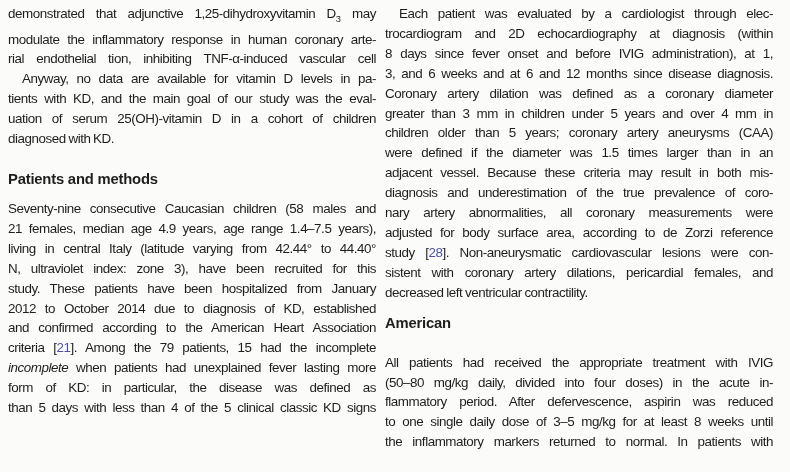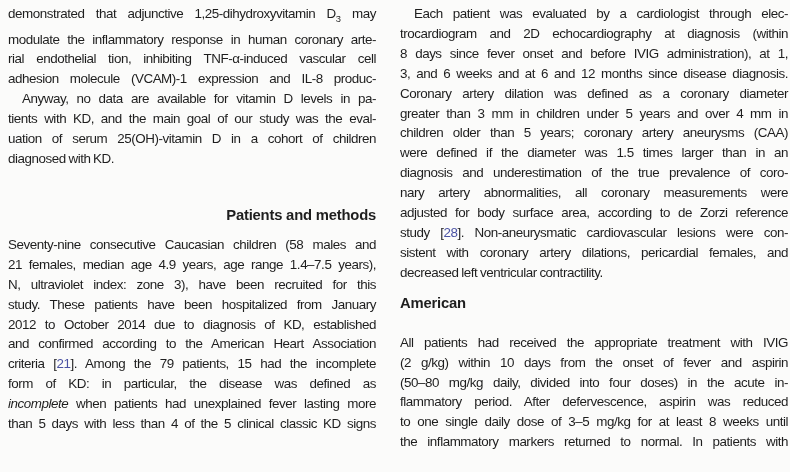--- a/index.html
+++ b/index.html
@@ -6,21 +6,21 @@
   .page{
     position:relative;
     width:790px;height:472px;
     background:var(--bg,#fbfbfa);
     color:var(--fg,#1e1e1e);
     font-family:Liberation Sans, sans-serif;
     overflow:hidden;
   }
   .col{position:absolute;top:4px;}
   .col-left{left:8px;width:368px;}
-  .col-right{left:400px;width:388px;}
+  .col-right{left:385px;width:388px;}
   .para{margin:0;}
   .line{
     font-size:13.4px;
     line-height:19.9px;
     letter-spacing:-0.45px;
     word-spacing:-0.6px;
     text-align:justify;
     -moz-text-align-last:justify;
     text-align-last:justify;
     white-space:normal;
@@ -29,77 +29,77 @@
   .indent-first .line:first-child{text-indent:14px;}
   .cite{color:var(--cite,#4a52a3);}
   .ital{font-style:italic;}
   .subsc{vertical-align:sub;font-size:0.7em;letter-spacing:0;}
   .sect-heading{
     font-size:14.8px;
     font-weight:700;
     line-height:20px;
     letter-spacing:-0.2px;
   }
-  .heading-left{margin:36px 0 10px 0;text-align:right;}
+  .heading-left{margin:20px 0 10px 0;}
   .heading-right{margin:10px 0 20px 0;}
 </style>
 </head>
 <body>
 
 <div class="page">
 
   <div class="col col-left">
     <div class="para">
         <div class="line"><span>demonstrated that adjunctive 1,25-dihydroxyvitamin D</span><span class="subsc">3</span><span> may</span></div>
         <div class="line"><span>modulate the inflammatory response in human coronary arte-</span></div>
         <div class="line"><span>rial endothelial tion, inhibiting TNF-α-induced vascular cell</span></div>
-        <div class="line"><span>adhesion molecule (VCAM)-1 expression and IL-8 produc-</span></div>
       </div>
     <div class="para indent-first">
         <div class="line"><span>Anyway, no data are available for vitamin D levels in pa-</span></div>
         <div class="line"><span>tients with KD, and the main goal of our study was the eval-</span></div>
         <div class="line"><span>uation of serum 25(OH)-vitamin D in a cohort of children</span></div>
         <div class="line ragged"><span>diagnosed with KD.</span></div>
       </div>
     <div class="sect-heading heading-left">Patients and methods</div>
     <div class="para">
         <div class="line"><span>Seventy-nine consecutive Caucasian children (58 males and</span></div>
         <div class="line"><span>21 females, median age 4.9 years, age range 1.4–7.5 years),</span></div>
+        <div class="line"><span>living in central Italy (latitude varying from 42.44° to 44.40°</span></div>
         <div class="line"><span>N, ultraviolet index: zone 3), have been recruited for this</span></div>
         <div class="line"><span>study. These patients have been hospitalized from January</span></div>
         <div class="line"><span>2012 to October 2014 due to diagnosis of KD, established</span></div>
         <div class="line"><span>and confirmed according to the American Heart Association</span></div>
         <div class="line"><span>criteria [</span><span class="cite">21</span><span>]. Among the 79 patients, 15 had the incomplete</span></div>
+        <div class="line"><span class="ital">incomplete</span><span> when patients had unexplained fever lasting more</span></div>
         <div class="line"><span>form of KD: in particular, the disease was defined as</span></div>
-        <div class="line"><span class="ital">incomplete</span><span> when patients had unexplained fever lasting more</span></div>
         <div class="line"><span>than 5 days with less than 4 of the 5 clinical classic KD signs</span></div>
       </div>
   </div>
 
   <div class="col col-right">
     <div class="para indent-first">
         <div class="line"><span>Each patient was evaluated by a cardiologist through elec-</span></div>
         <div class="line"><span>trocardiogram and 2D echocardiography at diagnosis (within</span></div>
         <div class="line"><span>8 days since fever onset and before IVIG administration), at 1,</span></div>
         <div class="line"><span>3, and 6 weeks and at 6 and 12 months since disease diagnosis.</span></div>
         <div class="line"><span>Coronary artery dilation was defined as a coronary diameter</span></div>
         <div class="line"><span>greater than 3 mm in children under 5 years and over 4 mm in</span></div>
         <div class="line"><span>children older than 5 years; coronary artery aneurysms (CAA)</span></div>
         <div class="line"><span>were defined if the diameter was 1.5 times larger than in an</span></div>
+        <div class="line"><span>adjacent vessel. Because these criteria may result in both mis-</span></div>
         <div class="line"><span>diagnosis and underestimation of the true prevalence of coro-</span></div>
         <div class="line"><span>nary artery abnormalities, all coronary measurements were</span></div>
         <div class="line"><span>adjusted for body surface area, according to de Zorzi reference</span></div>
         <div class="line"><span>study [</span><span class="cite">28</span><span>]. Non-aneurysmatic cardiovascular lesions were con-</span></div>
         <div class="line"><span>sistent with coronary artery dilations, pericardial females, and</span></div>
         <div class="line ragged"><span>decreased left ventricular contractility.</span></div>
       </div>
     <div class="sect-heading heading-right">American</div>
     <div class="para">
         <div class="line"><span>All patients had received the appropriate treatment with IVIG</span></div>
-        <div class="line"><span>(2 g/kg) within 10 days from the onset of fever and aspirin</span></div>
         <div class="line"><span>(50–80 mg/kg daily, divided into four doses) in the acute in-</span></div>
         <div class="line"><span>flammatory period. After defervescence, aspirin was reduced</span></div>
         <div class="line"><span>to one single daily dose of 3–5 mg/kg for at least 8 weeks until</span></div>
         <div class="line"><span>the inflammatory markers returned to normal. In patients with</span></div>
       </div>
   </div>
 
 </div>
 
 </body></html>

